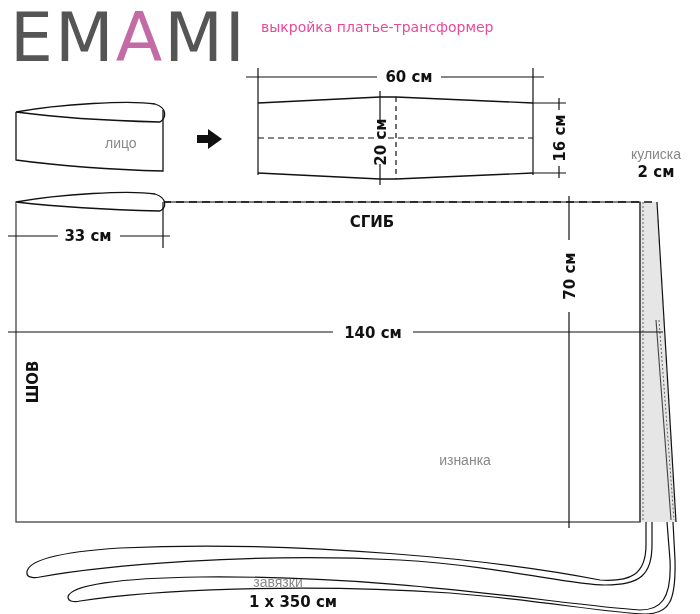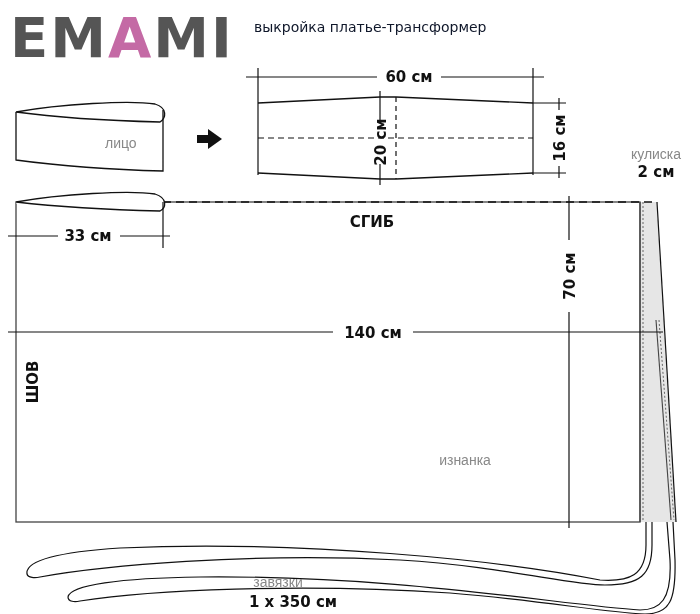--- a/index.html
+++ b/index.html
@@ -1,19 +1,19 @@
 <!DOCTYPE html>
 <html><head>
   <meta charset="utf-8">
   <style>
     html, body { margin: 0; padding: 0; background: #ffffff; }
     body { width: 700px; height: 614px; position: relative; overflow: hidden; font-family: "Liberation Sans", sans-serif; }
-    .logo { position: absolute; left: 10px; top: 10px; font-family: "DejaVu Sans", sans-serif; font-weight: 700; font-size: 56px; letter-spacing: 2px; color: #555; line-height: 56px; }
+    .logo { position: absolute; left: 10px; top: 10px; font-family: "DejaVu Sans", sans-serif; font-weight: 400; font-size: 68px; letter-spacing: 2px; color: #555; line-height: 56px; }
     .logo .accent { color: #c46aa5; }
-    .subtitle { position: absolute; left: 254px; top: 19px; font-family: "DejaVu Sans", sans-serif; font-size: 14px; color: #0f172a; }
+    .subtitle { position: absolute; left: 261px; top: 19px; font-family: "DejaVu Sans", sans-serif; font-size: 14px; color: #ec4899; }
     svg { position: absolute; left: 0; top: 0; }
     .dim { font-family: "DejaVu Sans", sans-serif; font-weight: bold; font-size: 15px; fill: #111; }
     .note { font-family: "Liberation Sans", sans-serif; font-size: 14px; fill: #888; }
   </style>
 </head>
 <body>
 
 <div class="logo"><span>EM</span><span class="accent">A</span><span>MI</span></div>
 <div class="subtitle">выкройка платье-трансформер</div>
 

